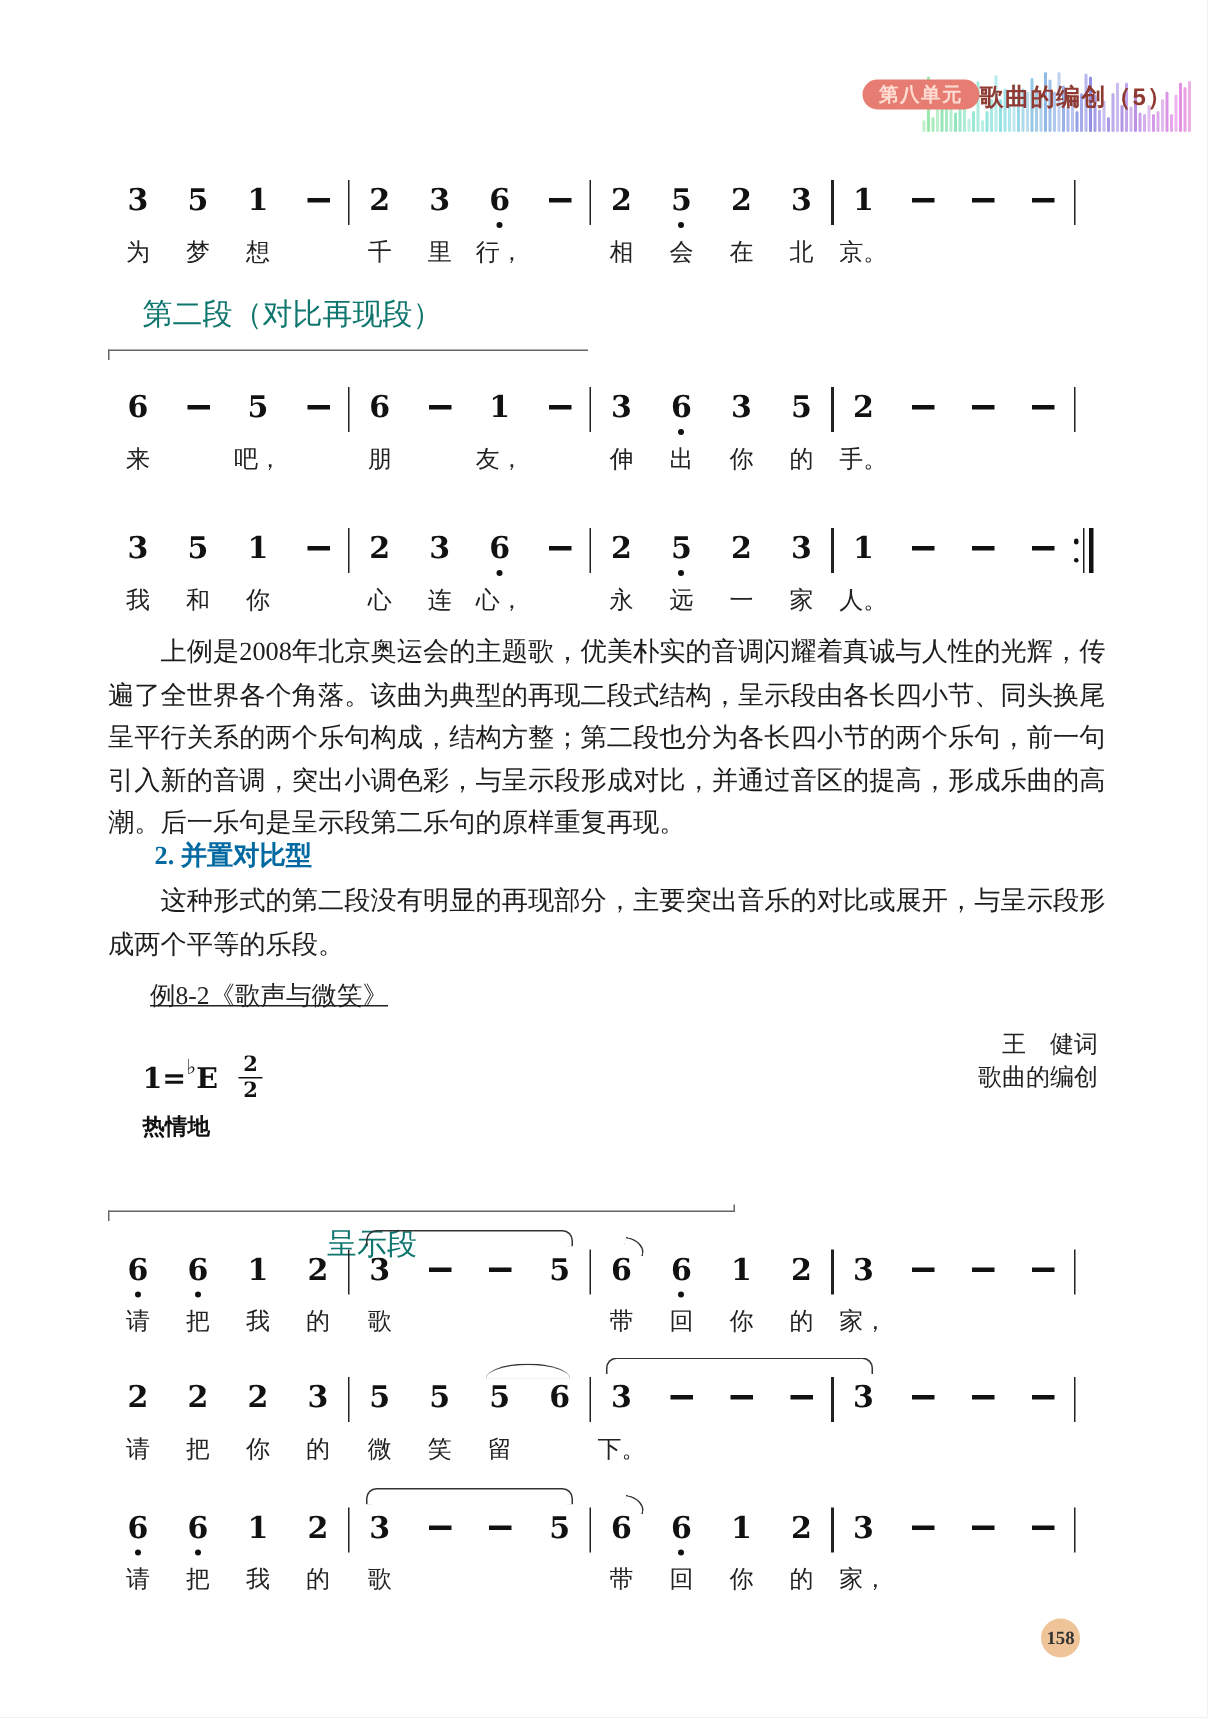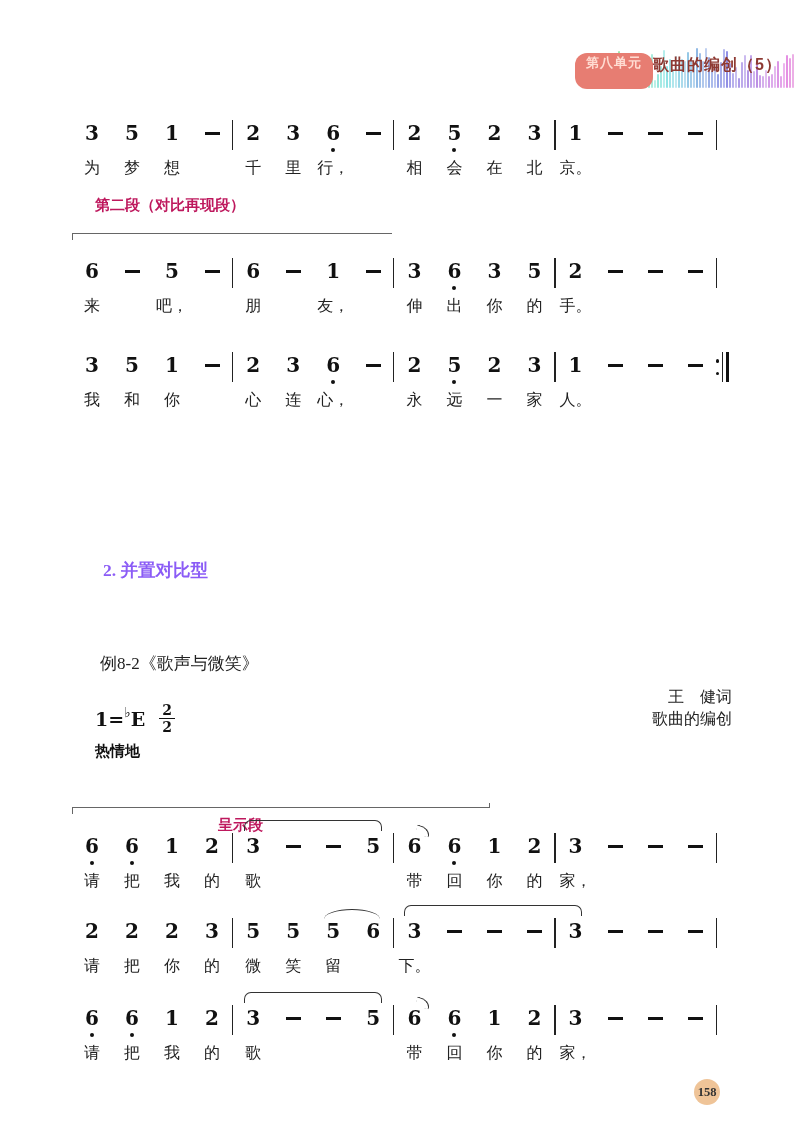--- a/index.html
+++ b/index.html
@@ -1,20 +1,20 @@
 <!DOCTYPE html>
 <html><head>
 <meta charset="utf-8">
 <style>
   html,body{margin:0;padding:0;background:#e8e8e8;}
   .page{position:relative;width:805px;height:1145px;background:#ffffff;overflow:hidden;
         font-family:"Liberation Sans",sans-serif;color:#1c1c1c;}
 
   
-  .unit-badge{position:absolute;left:575px;top:53px;height:36px;line-height:20px;
+  .unit-badge{position:absolute;left:575px;top:53px;height:20px;line-height:20px;
       background:#e77d72;color:#ffdcd2;border-radius:12px;padding:0 11px;
       font-size:13px;font-weight:bold;letter-spacing:1px;z-index:3;}
   .header-title{position:absolute;left:653px;top:55px;font-size:16px;font-weight:bold;
       color:#8e3a33;letter-spacing:1px;z-index:3;white-space:nowrap;}
   .wave{position:absolute;right:0;top:46px;width:190px;height:42px;display:flex;
       align-items:flex-end;gap:1px;z-index:1;}
   .wave div{width:2px;border-radius:1px;}
 
   
   .mline{position:absolute;left:72px;display:flex;align-items:flex-start;height:62px;}
@@ -34,33 +34,33 @@
   .bar-thick{width:3.5px;height:30px;background:#111;}
   .arc{position:absolute;top:-13px;height:10px;}
   .arc.bracket{border-top:1.5px solid #333;border-left:1.5px solid #333;
        border-right:1.5px solid #333;border-radius:7px 7px 0 0;}
   .arc.round{border-top:1.6px solid #333;border-radius:50% 50% 0 0/100% 100% 0 0;height:9px;top:-9px;}
   .slide{position:absolute;top:-7px;left:9px;width:13px;height:9px;
        border-top:1.6px solid #333;border-right:1.6px solid #333;
        border-top-right-radius:12px 9px;transform:rotate(14deg);}
 
   
-  .sec-label{position:absolute;font-weight:bold;font-size:15px;color:#be185d;}
+  .sec-label{position:absolute;font-weight:normal;font-size:20px;color:#0f766e;}
   .phrase{position:absolute;height:1.2px;background:#666;}
   .phrase .tickL{position:absolute;left:0;top:0;width:1.2px;height:7px;background:#666;}
   .phrase .tickR{position:absolute;right:0;top:-4px;width:1.2px;height:5px;background:#666;}
 
   
   .para{position:absolute;left:72px;width:665px;font-size:17.5px;line-height:28.5px;
         font-family:"Liberation Serif",serif;text-align:justify;text-indent:2em;
         margin:0;color:#1d1d1d;}
   .subhead{position:absolute;left:103px;font-size:17.5px;font-weight:bold;
-        font-family:"Liberation Serif",serif;color:#8b5cf6;margin:0;}
+        font-family:"Liberation Serif",serif;color:#0369a1;margin:0;}
   .example-label{position:absolute;left:100px;font-size:17px;
-        font-family:"Liberation Serif",serif;color:#222;}
+        font-family:"Liberation Serif",serif;color:#222;text-decoration:underline;}
 
   
   .credits{position:absolute;right:73px;top:686px;text-align:right;font-size:16px;
         line-height:22px;font-family:"Liberation Serif",serif;color:#222;}
   .keyrow{position:absolute;left:95px;top:703px;font-family:"DejaVu Serif",serif;
         font-weight:bold;font-size:19px;color:#111;display:flex;align-items:center;}
   .flat{font-size:14px;position:relative;top:-7px;}
   .timesig{display:inline-flex;flex-direction:column;align-items:center;margin-left:14px;
         font-size:14px;line-height:14px;}
   .ts-top{border-bottom:1.5px solid #111;padding:0 3px 1px;}
@@ -442,21 +442,23 @@
       <div class="repeat">
         <div class="rdots">
           <div class="rdot"></div>
           <div class="rdot"></div>
         </div>
         <div class="bar-thin"></div>
         <div class="bar-thick"></div>
       </div>
     </div>
 
+  <p class="para" style="top:420px">上例是2008年北京奥运会的主题歌，优美朴实的音调闪耀着真诚与人性的光辉，传遍了全世界各个角落。该曲为典型的再现二段式结构，呈示段由各长四小节、同头换尾呈平行关系的两个乐句构成，结构方整；第二段也分为各长四小节的两个乐句，前一句引入新的音调，突出小调色彩，与呈示段形成对比，并通过音区的提高，形成乐曲的高潮。后一乐句是呈示段第二乐句的原样重复再现。</p>
   <p class="subhead" style="top:558px">2. 并置对比型</p>
+  <p class="para" style="top:586px">这种形式的第二段没有明显的再现部分，主要突出音乐的对比或展开，与呈示段形成两个平等的乐段。</p>
 
   <div class="example-label" style="top:652px">例8-2《歌声与微笑》</div>
 
   <div class="credits">
     <div>王　健词</div>
     <div>歌曲的编创</div>
   </div>
 
   <div class="keyrow">
     <span>1=</span>

